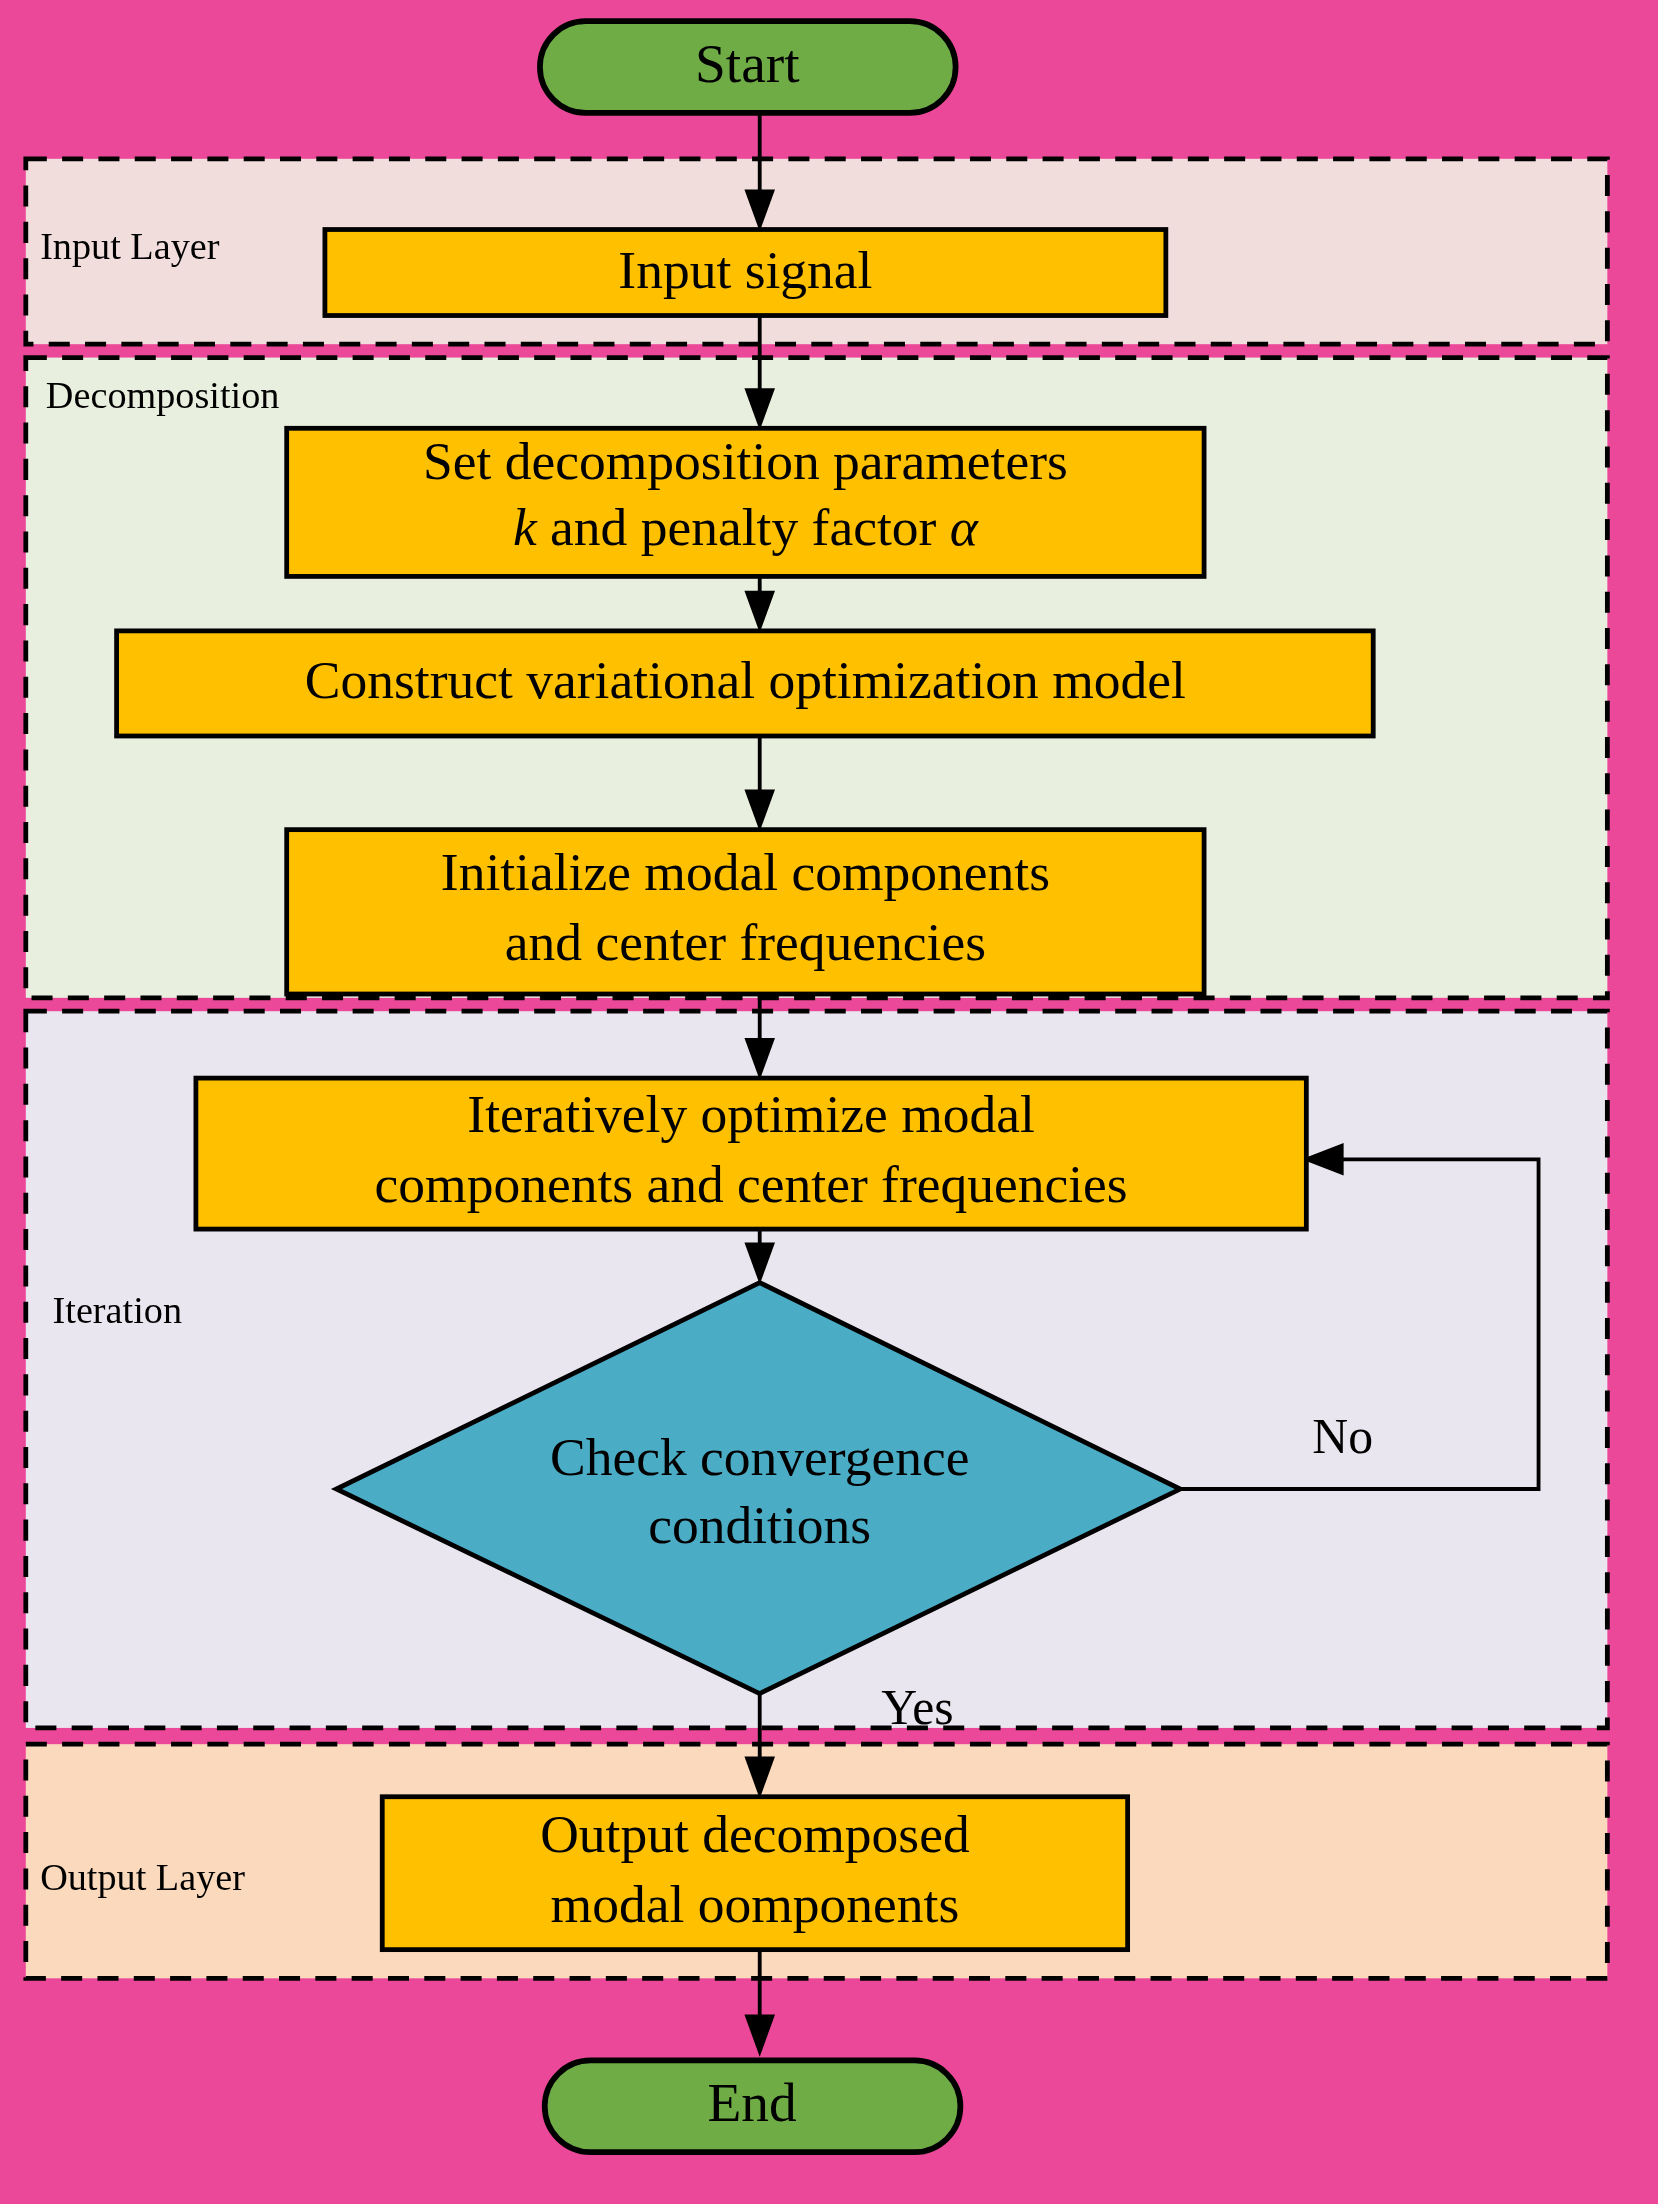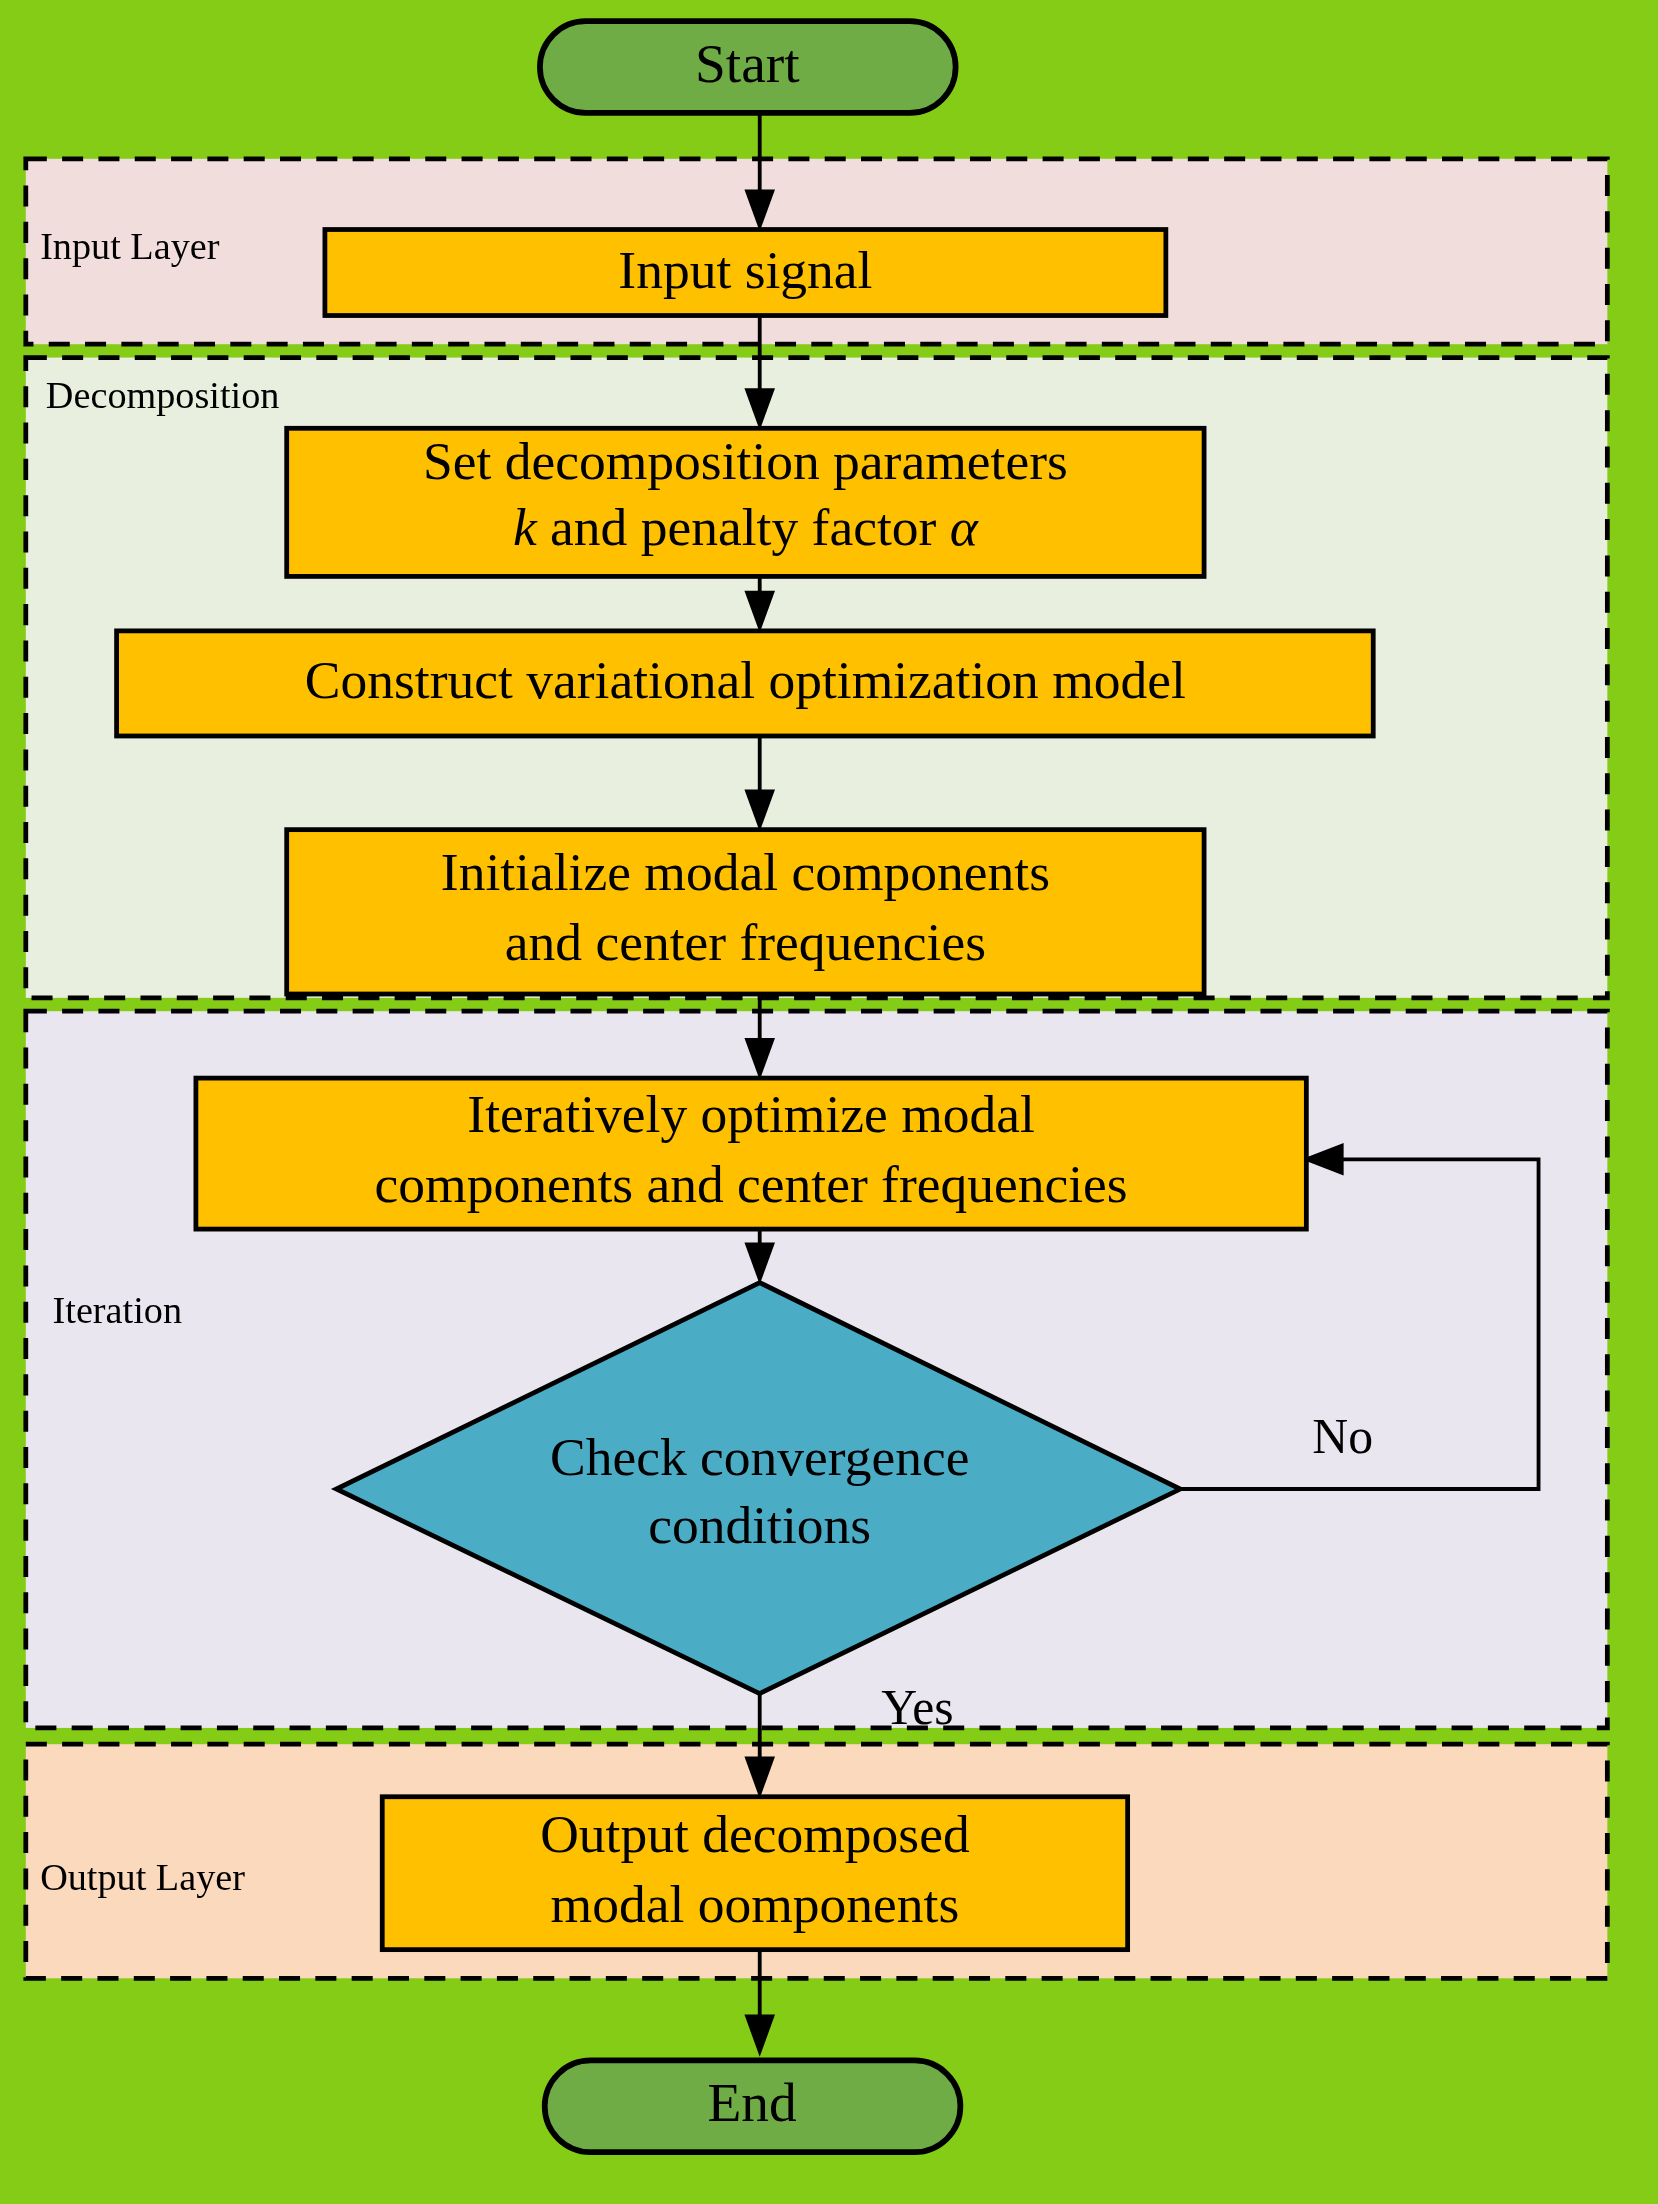--- a/index.html
+++ b/index.html
@@ -10,21 +10,21 @@
   body {
     width: 1658px;
     height: 2204px;
     font-family: "Liberation Serif", "DejaVu Serif", serif;
     overflow: hidden;
   }
   #flowchart-root {
     position: relative;
     width: 1658px;
     height: 2204px;
-    background: #84cc16;
+    background: #ec4899;
   }
   svg.chart-canvas {
     position: absolute;
     top: 0;
     left: 0;
     width: 1658px;
     height: 2204px;
     display: block;
   }
   .region-band {

